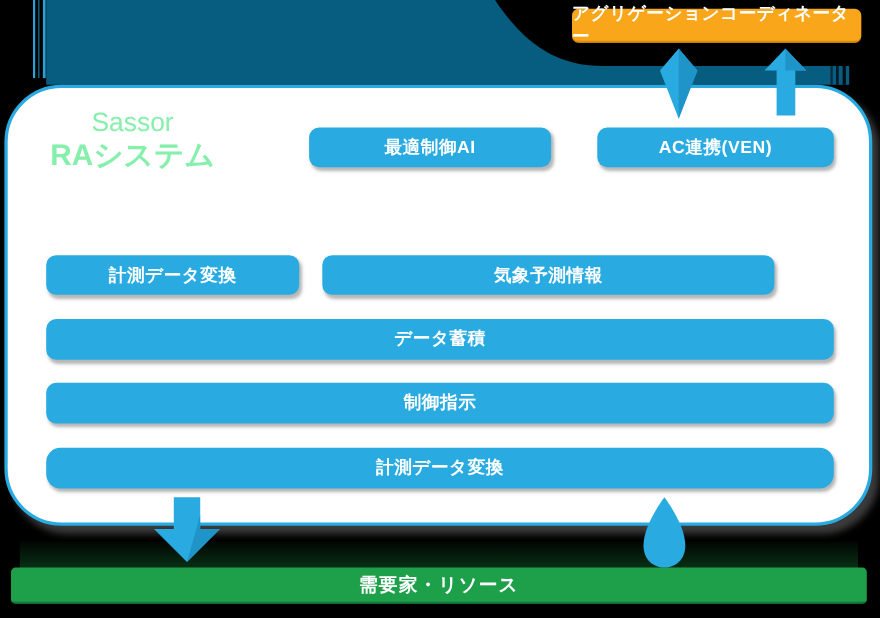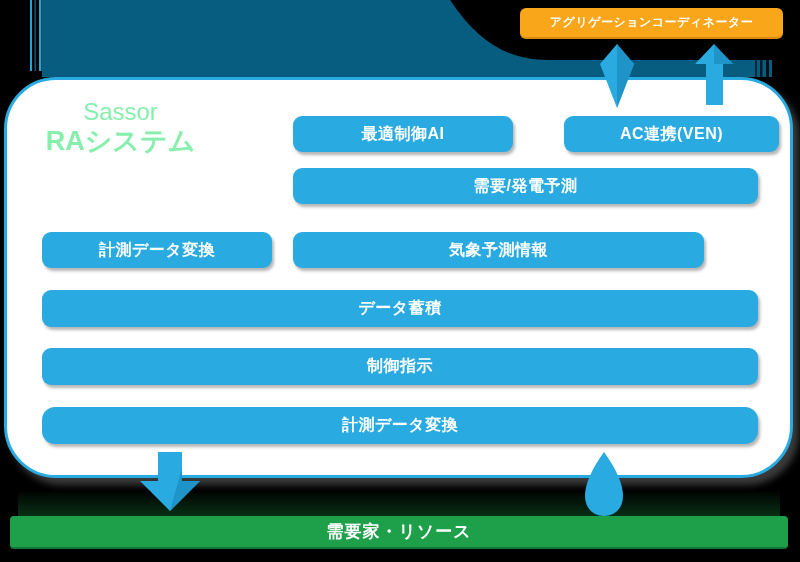--- a/index.html
+++ b/index.html
@@ -27,33 +27,33 @@
   .sys-title .t2{font-size:27px;font-weight:700;display:block;}
 
   .module{
     position:absolute;z-index:3;
     background:#29ABE2;border-radius:9px;
     color:#fff;font-weight:700;font-size:16px;
     display:flex;align-items:center;justify-content:center;
     box-shadow:2px 3px 3px rgba(110,110,110,.5);
     letter-spacing:.5px;
   }
-  .m-optimal     {left:293px;top:116px;width:220px;height:36px;}
-  .m-ac          {left:564px;top:116px;width:215px;height:36px;}
+  .m-optimal     {left:281px;top:116px;width:220px;height:36px;}
+  .m-ac          {left:543px;top:116px;width:215px;height:36px;}
   .m-forecast    {left:293px;top:168px;width:465px;height:36px;}
   .m-visual      {left:42px; top:232px;width:230px;height:36px;}
   .m-weather     {left:293px;top:232px;width:411px;height:36px;}
   .m-data        {left:42px; top:290px;width:716px;height:37px;}
   .m-control     {left:42px; top:348px;width:716px;height:37px;}
   .m-measure     {left:42px; top:407px;width:716px;height:37px;border-radius:13px;}
 
   .coordinator{
     position:absolute;left:520px;top:8px;width:263px;height:31px;
     background:#F9A61B;border-radius:6px;border-bottom:2px solid #d98c0e;
-    color:#fff;font-weight:700;font-size:12px;
+    color:#fff;font-weight:700;font-size:16px;
     display:flex;align-items:center;justify-content:center;
     z-index:4;letter-spacing:.5px;
   }
   .resources{
     position:absolute;left:10px;top:516px;width:778px;height:33px;
     background:#1EA04B;border-radius:4px;border-bottom:2px solid #12763a;
     color:#fff;font-weight:700;font-size:17px;
     display:flex;align-items:center;justify-content:center;
     z-index:4;letter-spacing:1px;
   }
@@ -83,21 +83,20 @@
 
   <div class="panel"></div>
 
   <div class="sys-title">
     <span class="t1">Sassor</span>
     <span class="t2">RAシステム</span>
   </div>
 
   <div class="module m-optimal">最適制御AI</div>
   <div class="module m-ac">AC連携(VEN)</div>
-  <div class="module m-forecast">需要/発電予測</div>
   <div class="module m-visual">計測データ変換</div>
   <div class="module m-weather">気象予測情報</div>
   <div class="module m-data">データ蓄積</div>
   <div class="module m-control">制御指示</div>
   <div class="module m-measure">計測データ変換</div>
 
   <div class="coordinator">アグリゲーションコーディネーター</div>
   <div class="resources">需要家・リソース</div>
 
   <svg class="layer" id="arrow-layer" viewBox="0 0 800 562">

